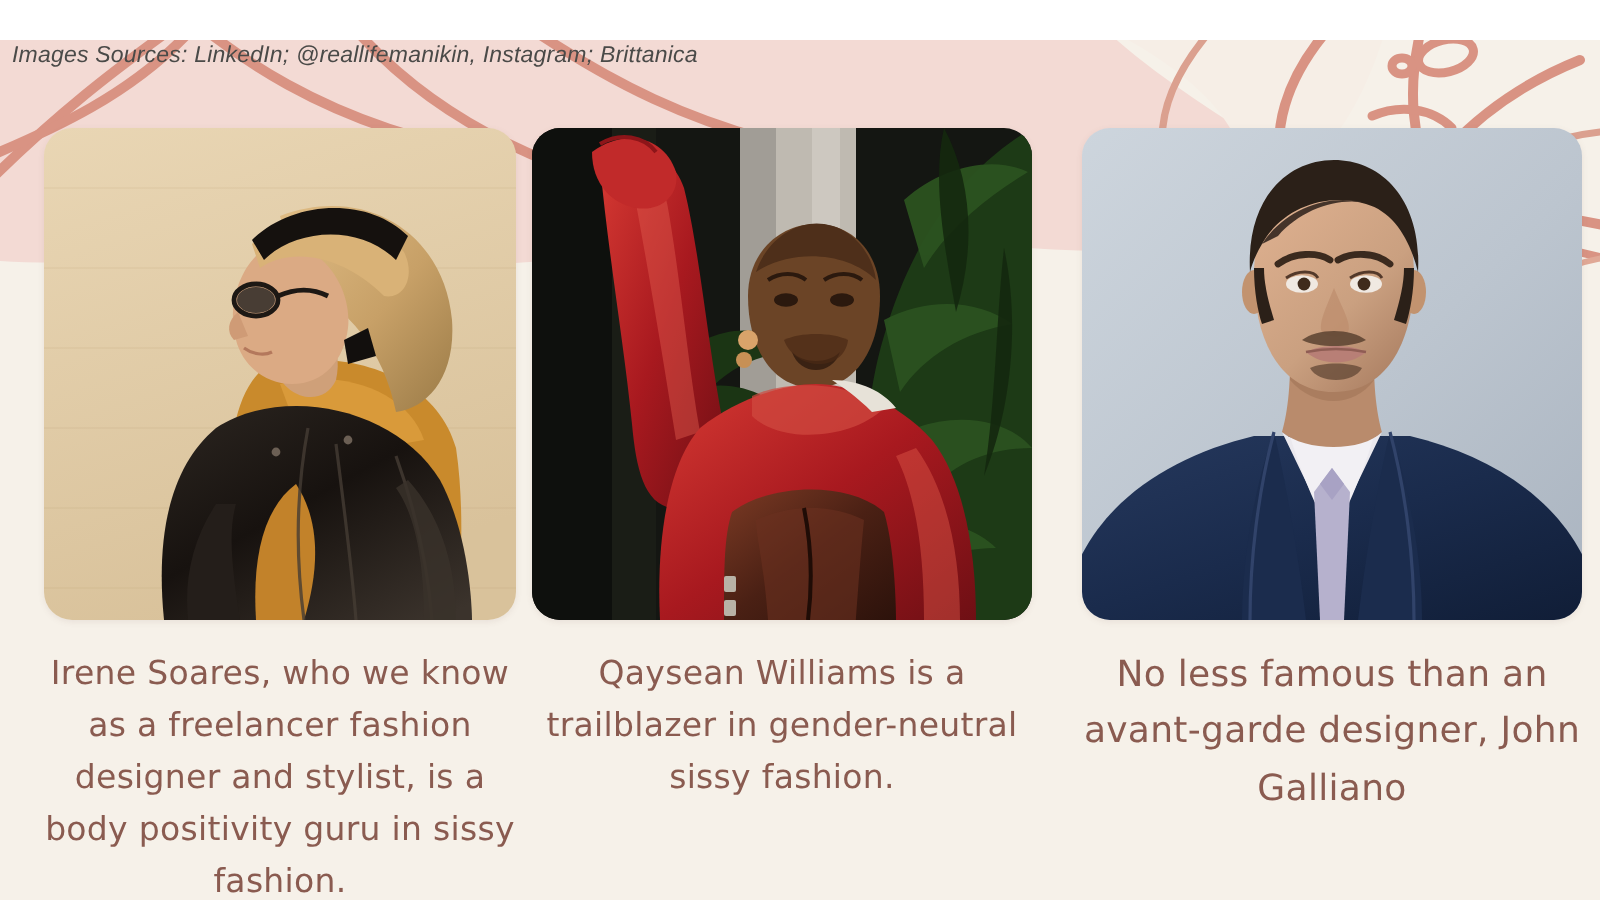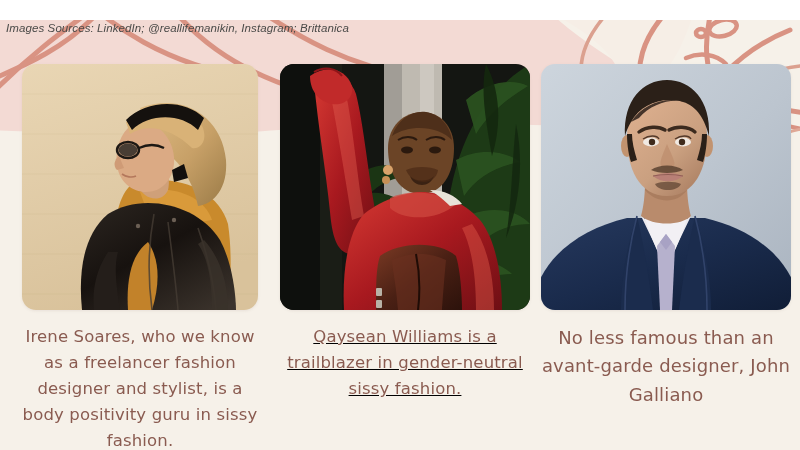--- a/index.html
+++ b/index.html
@@ -51,21 +51,21 @@
     top: 0;
     width: 800px;
     height: 450px;
     z-index: 5;
   }
   .col {
     position: absolute;
     top: 44px;
   }
   .col-1 { left: 22px;  width: 236px; }
-  .col-2 { left: 280px; width: 250px; text-decoration: underline; }
+  .col-2 { left: 266px; width: 250px; }
   .col-3 { left: 541px; width: 250px; }
 
   .photo {
     width: 100%;
     height: 246px;
     border-radius: 14px;
     overflow: hidden;
     position: relative;
     box-shadow: 0 1px 3px rgba(120,90,80,0.10);
   }

